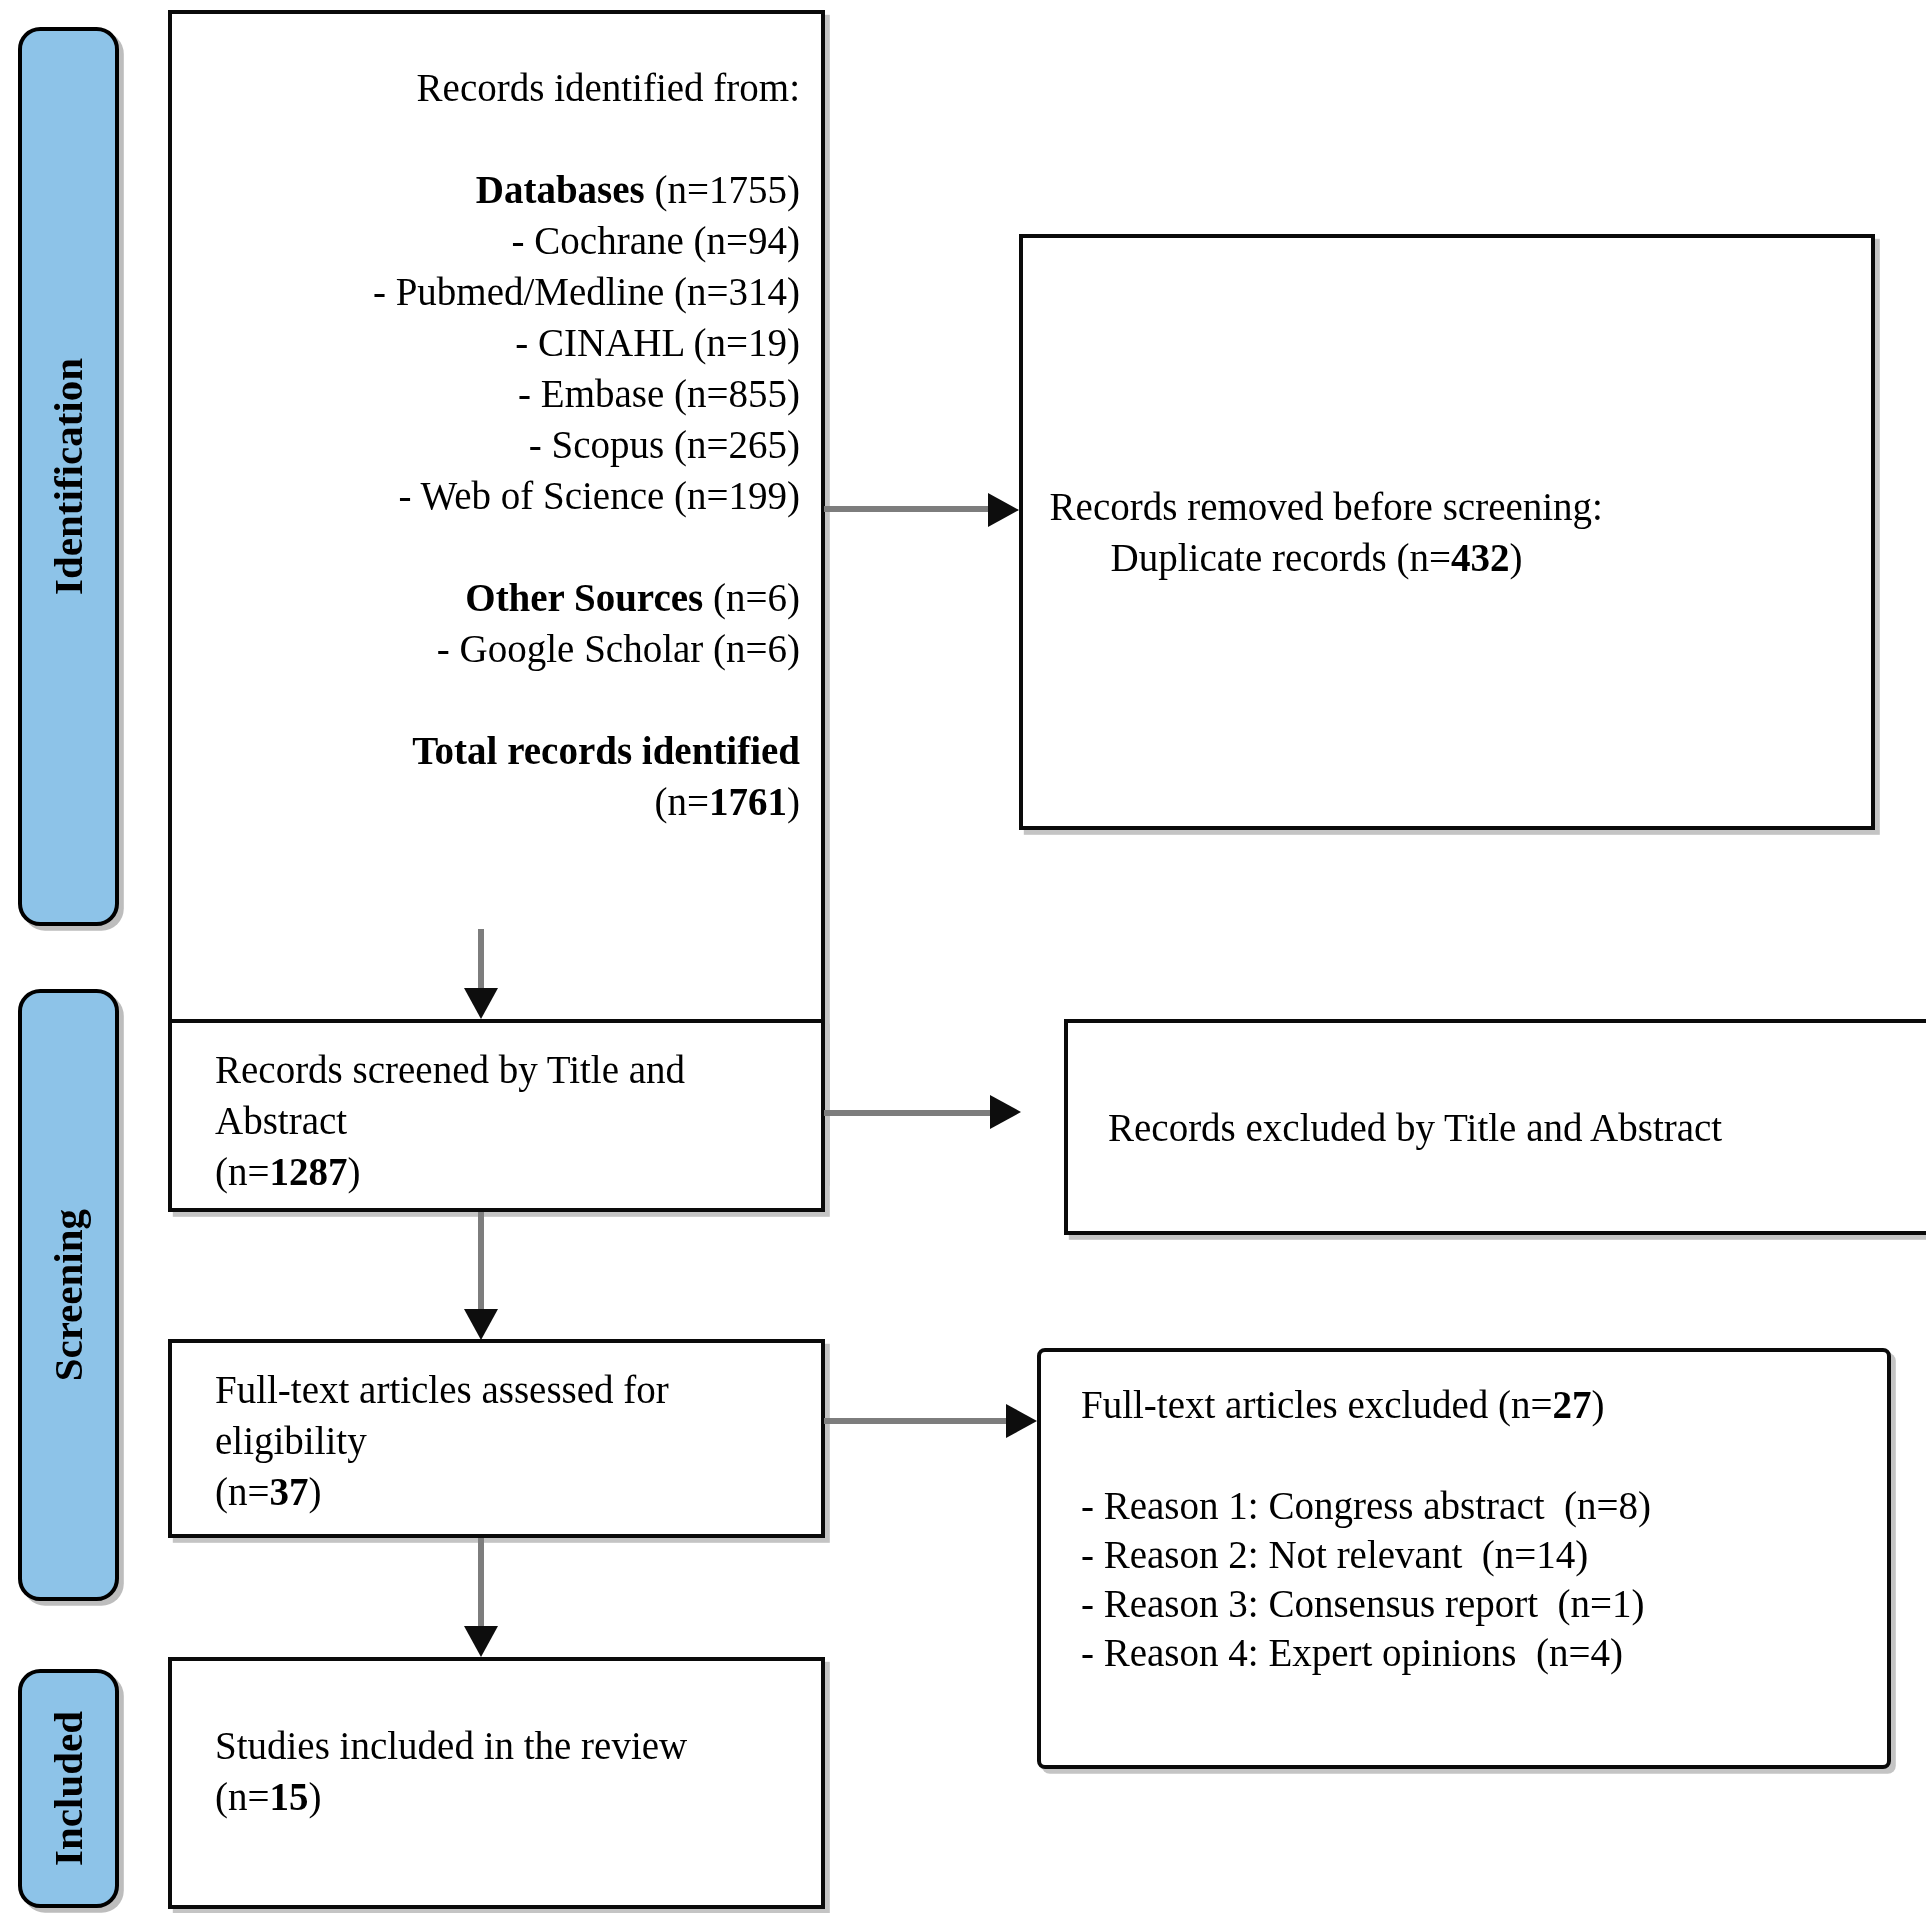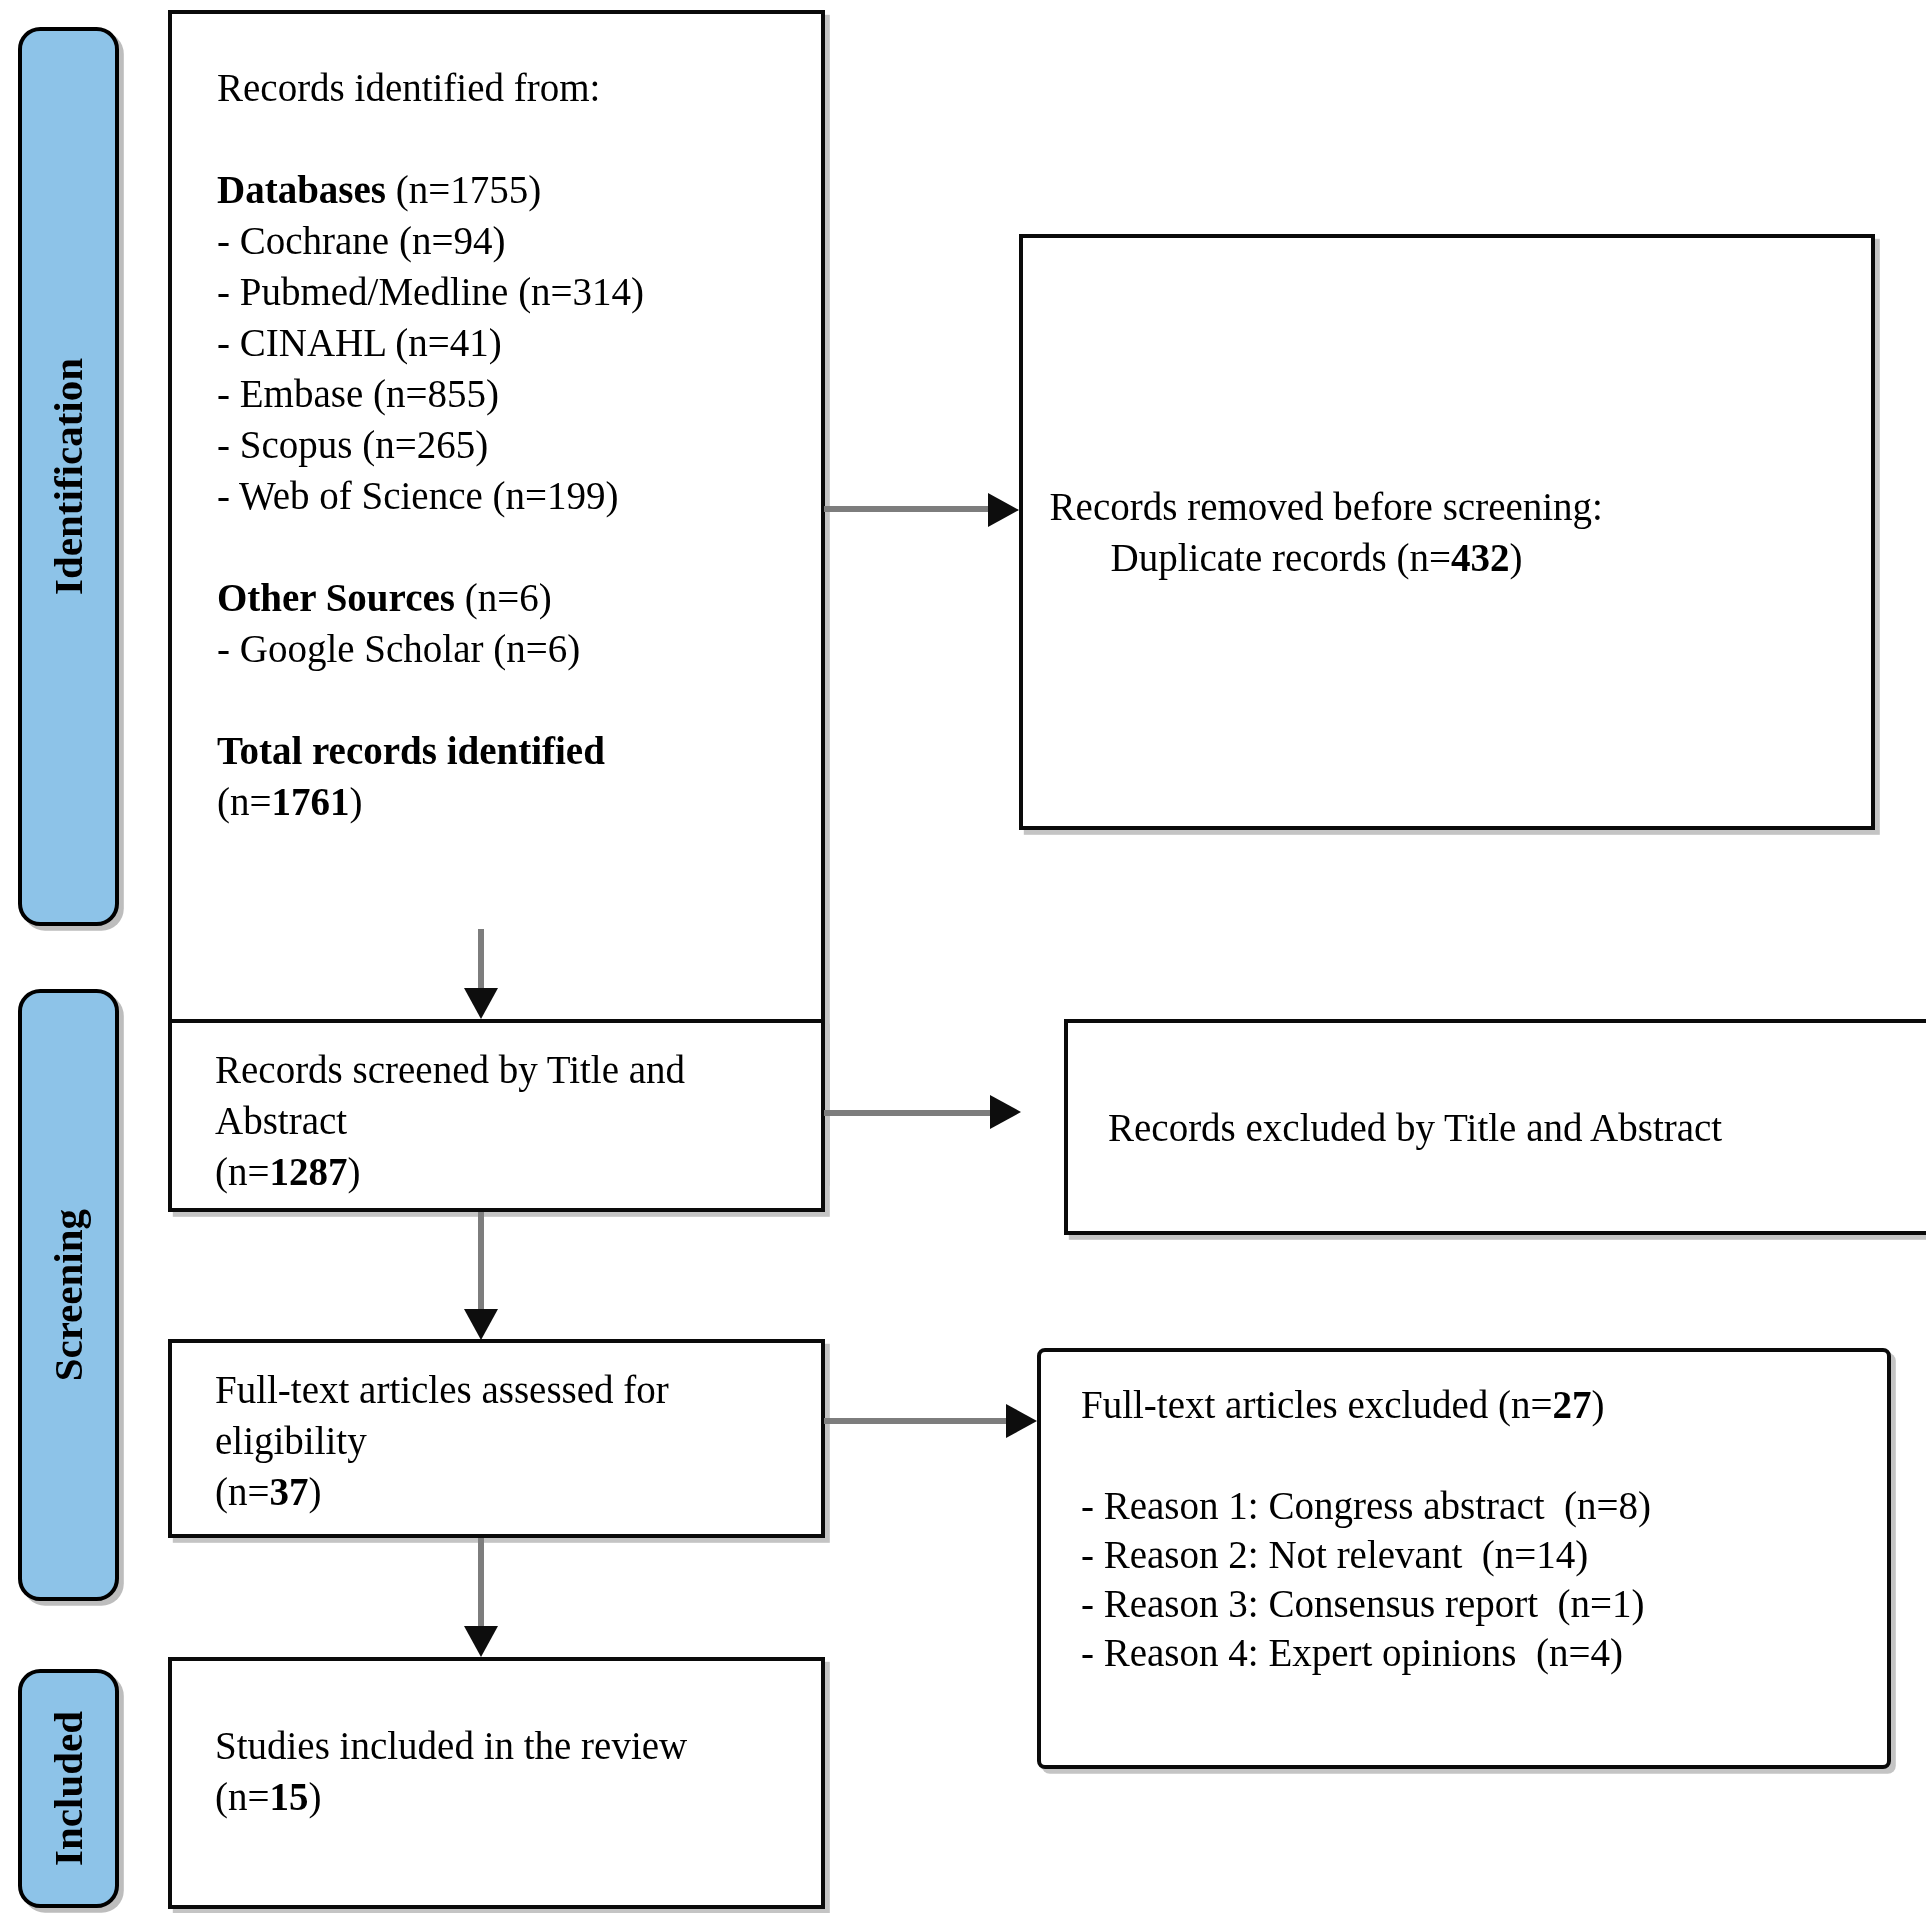--- a/index.html
+++ b/index.html
@@ -20,21 +20,21 @@
     font-weight:bold;font-size:41px;line-height:1;white-space:nowrap;
   }
   .stage-identification{top:27px;height:899px;}
   .stage-screening{top:989px;height:612px;}
   .stage-included{top:1669px;height:239px;}
   
   .box{
     position:absolute;background:#fff;border:4.8px solid #0a0a0a;
     box-sizing:border-box;box-shadow:4.8px 4.8px 0 #c4c4c4;
   }
-  .box-identified{left:168px;top:10px;width:657px;height:1171px;padding:48px 21px 0 45px;}
+  .box-identified{left:168px;top:10px;width:657px;height:1171px;padding:48px 21px 0 45px;text-align:right;}
   .box-screened{left:168px;top:1019px;width:657px;height:193px;padding:21px 21px 0 43px;}
   .box-fulltext{left:168px;top:1339px;width:657px;height:199px;padding:21px 21px 0 43px;}
   .box-included{left:168px;top:1657px;width:657px;height:252px;padding:59px 21px 0 43px;}
   .rbox-removed{left:1019px;top:234px;width:856px;height:596px;
     display:flex;flex-direction:column;justify-content:center;padding:0 21px 0 26.6px;}
   .rbox-excluded-ta{left:1064px;top:1019px;width:870px;height:216px;
     display:flex;flex-direction:column;justify-content:center;padding:0 21px 0 40px;}
   .rbox-ft-excluded{left:1037px;top:1348px;width:854px;height:421px;padding:26.6px 21px 0 40px;border-radius:8px;}
   .line{white-space:pre-wrap;}
   .bold{font-weight:bold;}
@@ -61,21 +61,21 @@
   <div class="stage stage-included">
     <span class="stage-label">Included</span>
   </div>
 
   <div class="box box-identified">
     <div class="line">Records identified from:</div>
     <div class="spacer"></div>
     <div class="line"><b>Databases</b><span> (n=1755)</span></div>
     <div class="line">- Cochrane (n=94)</div>
     <div class="line">- Pubmed/Medline (n=314)</div>
-    <div class="line">- CINAHL (n=41)</div>
+    <div class="line">- CINAHL (n=19)</div>
     <div class="line">- Embase (n=855)</div>
     <div class="line">- Scopus (n=265)</div>
     <div class="line">- Web of Science (n=199)</div>
     <div class="spacer"></div>
     <div class="line"><b>Other Sources</b><span> (n=6)</span></div>
     <div class="line">- Google Scholar (n=6)</div>
     <div class="spacer"></div>
     <div class="line bold">Total records identified</div>
     <div class="line"><span>(n=</span><b>1761</b><span>)</span></div>
   </div>

